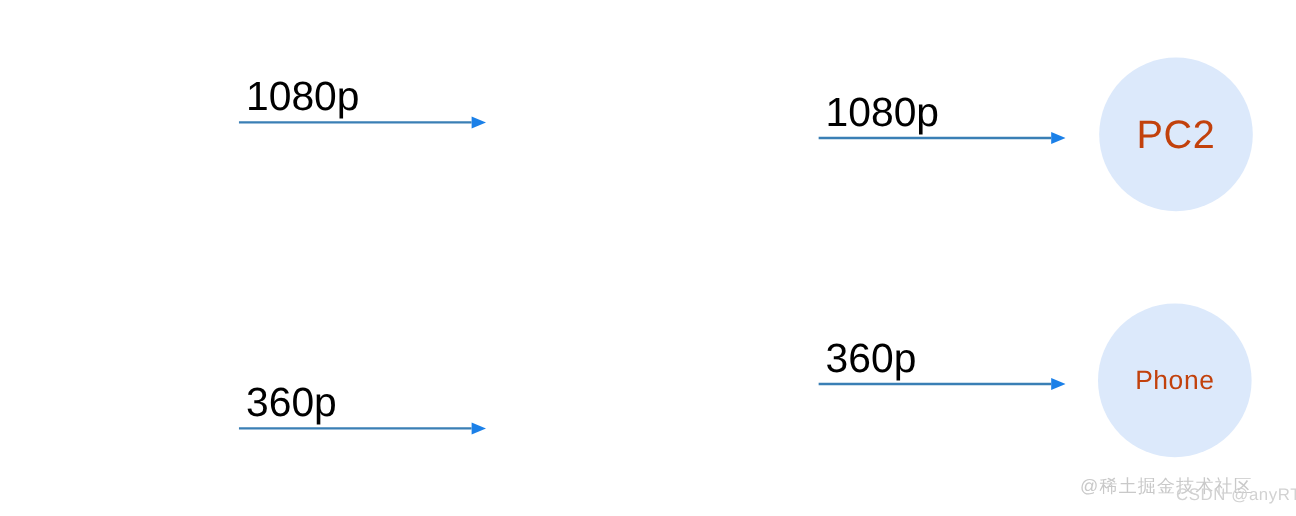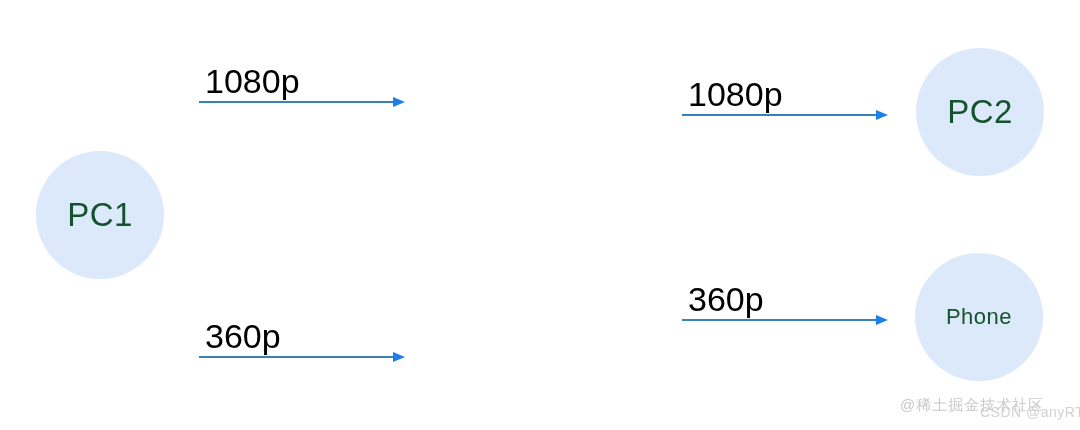--- a/index.html
+++ b/index.html
@@ -23,21 +23,21 @@
     position: absolute;
     width: 128px;
     height: 128px;
     border-radius: 50%;
     background: #dce9fb;
     display: flex;
     align-items: center;
     justify-content: center;
   }
   .node-circle .node-label {
-    color: #14532d;
+    color: #c2410c;
     font-size: 33px;
     font-weight: 400;
     letter-spacing: 0.5px;
     white-space: nowrap;
   }
   #pc1-node  { left: 36px;  top: 151px; }
   #pc2-node  { left: 916px; top: 48px;  }
   #phone-node{ left: 915px; top: 253px; }
   #phone-node .node-label { font-size: 22px; }
 
@@ -107,23 +107,20 @@
     font-size: 14px;
     color: #d2d2d2;
     letter-spacing: 0.5px;
   }
 </style>
 </head>
 <body>
 
 <div class="canvas">
 
-  <div class="node-circle" id="pc1-node">
-    <span class="node-label">PC1</span>
-  </div>
 
   <div class="flow" id="flow-in-1080p">
     <span class="flow-label">1080p</span>
     <svg class="flow-arrow" width="206" height="12" viewBox="0 0 206 12">
       <line x1="0" y1="6" x2="194" y2="6" stroke="#3a7fb5" stroke-width="2"></line>
       <polygon points="194,1 206,6 194,11" fill="#1b80e8"></polygon>
     </svg>
   </div>
 
 

